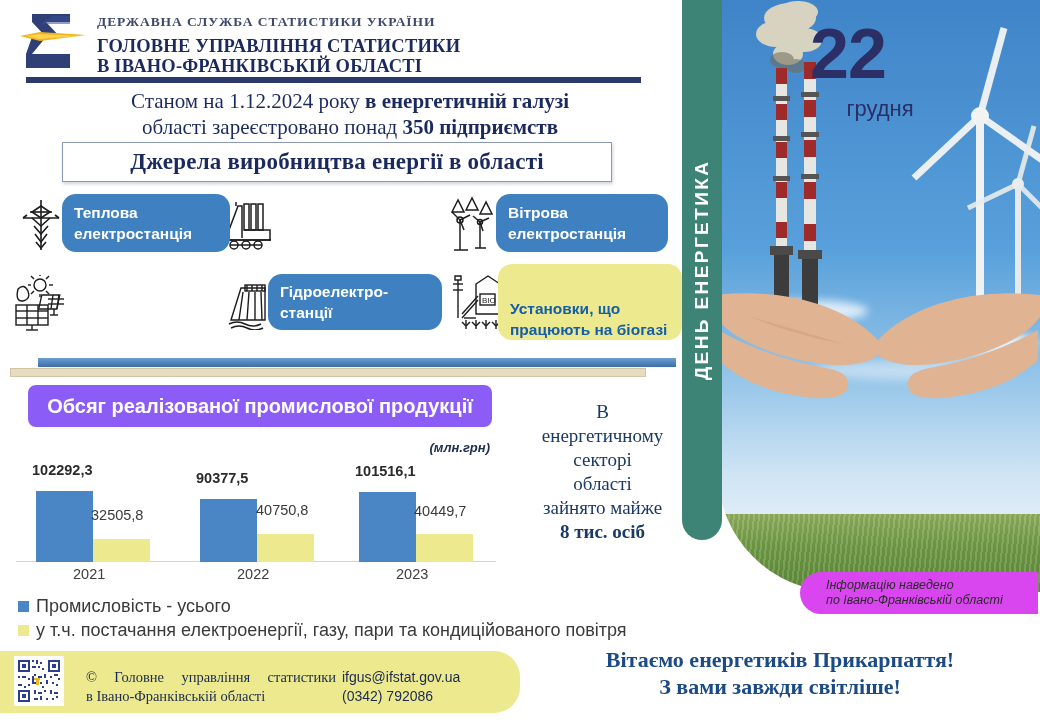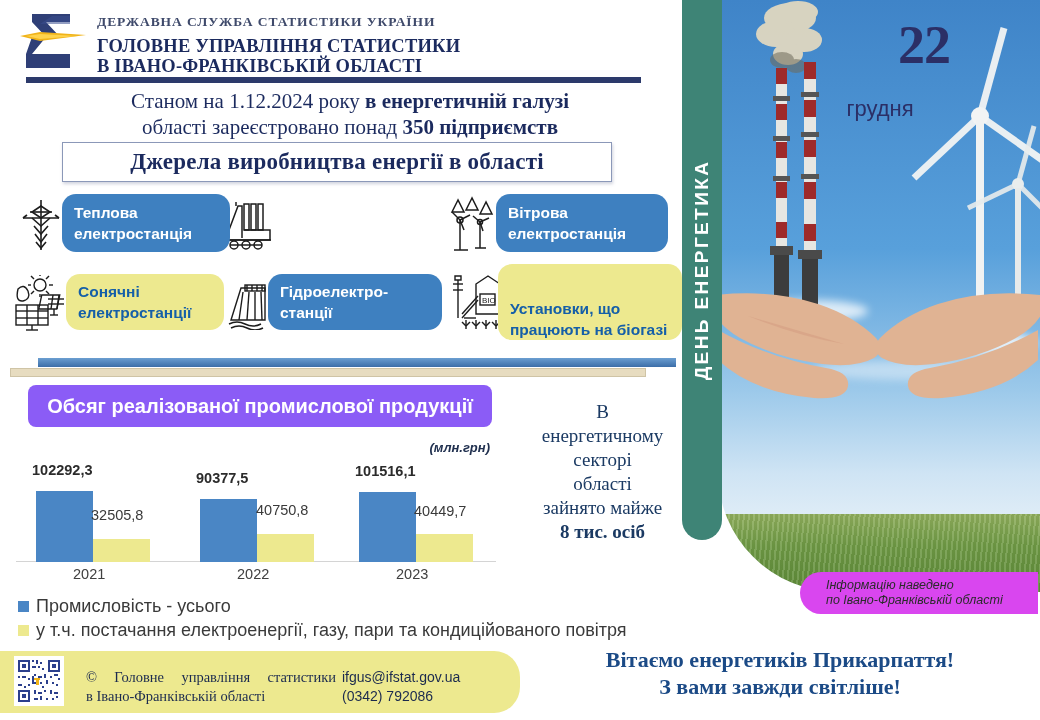--- a/index.html
+++ b/index.html
@@ -81,22 +81,22 @@
   
   .photo{position:absolute;left:718px;top:0;width:322px;height:592px;overflow:hidden;
     border-bottom-left-radius:120px;}
   .sky{position:absolute;inset:0;background:linear-gradient(180deg,#3f84c8 0%,#58a0db 42%,#9cc9ea 66%,#cfe4f4 80%,#e9f2f8 92%);}
   .grass{position:absolute;left:0;right:0;bottom:0;height:78px;
     background:linear-gradient(180deg,#8fae5c 0%,#6f9a45 40%,#5d8a38 100%);}
   .grasstex{position:absolute;left:0;right:0;bottom:0;height:78px;opacity:.45;
     background:repeating-linear-gradient(96deg,rgba(255,255,255,.28) 0 2px,rgba(0,0,0,.10) 2px 5px);}
   .cloud{position:absolute;border-radius:50%;background:rgba(255,255,255,.75);filter:blur(4px);}
 
-  .daynum{position:absolute;left:810px;top:14px;width:140px;text-align:right;
-    font-family:Liberation Serif, serif;font-weight:700;font-size:54px;color:#2b2f66;letter-spacing:-1px;}
+  .daynum{position:absolute;left:810px;top:14px;width:140px;text-align:left;
+    font-family:Liberation Sans, sans-serif;font-weight:700;font-size:70px;color:#2b2f66;letter-spacing:-1px;}
   .daymon{position:absolute;left:810px;top:96px;width:140px;text-align:center;
     font-family:"Liberation Sans",sans-serif;font-weight:400;font-size:22px;color:#2b2f66;}
 
   .greenstrip{position:absolute;left:682px;top:0;width:40px;height:540px;background:#3E8476;
     border-bottom-left-radius:34px;border-bottom-right-radius:34px;}
   .greenstrip .vtext{position:absolute;left:0;top:0;width:540px;height:40px;
     transform:rotate(-90deg);transform-origin:0 0;translate:0 540px;
     display:flex;align-items:center;justify-content:center;}
   .greenstrip .vtext span{color:#fff;font-weight:700;font-size:19px;letter-spacing:2.4px;
     font-family:"Liberation Sans",sans-serif;white-space:nowrap;}
@@ -367,23 +367,20 @@
         <path d="M38 48 L38 57"></path>
           <path d="M34 50 L38 54"></path>
           <path d="M42 50 L38 54"></path>
         <path d="M48 48 L48 57"></path>
           <path d="M44 50 L48 54"></path>
           <path d="M52 50 L48 54"></path>
       </g>
     </svg>
   </div>
 
-  <div class="pill yellow" style="left:66px;top:274px;width:158px;height:56px;">
-    <span>Сонячні електростанції</span>
-  </div>
   <div class="pill blue" style="left:268px;top:274px;width:174px;height:56px;">
     <span>Гідроелектро-станції</span>
   </div>
   <div class="pill yellow" style="left:498px;top:264px;width:184px;height:76px;align-items:flex-end;">
     <span>Установки, що працюють на біогазі</span>
   </div>
 
   <div class="bar-blue"></div>
   <div class="bar-tan"></div>
 

